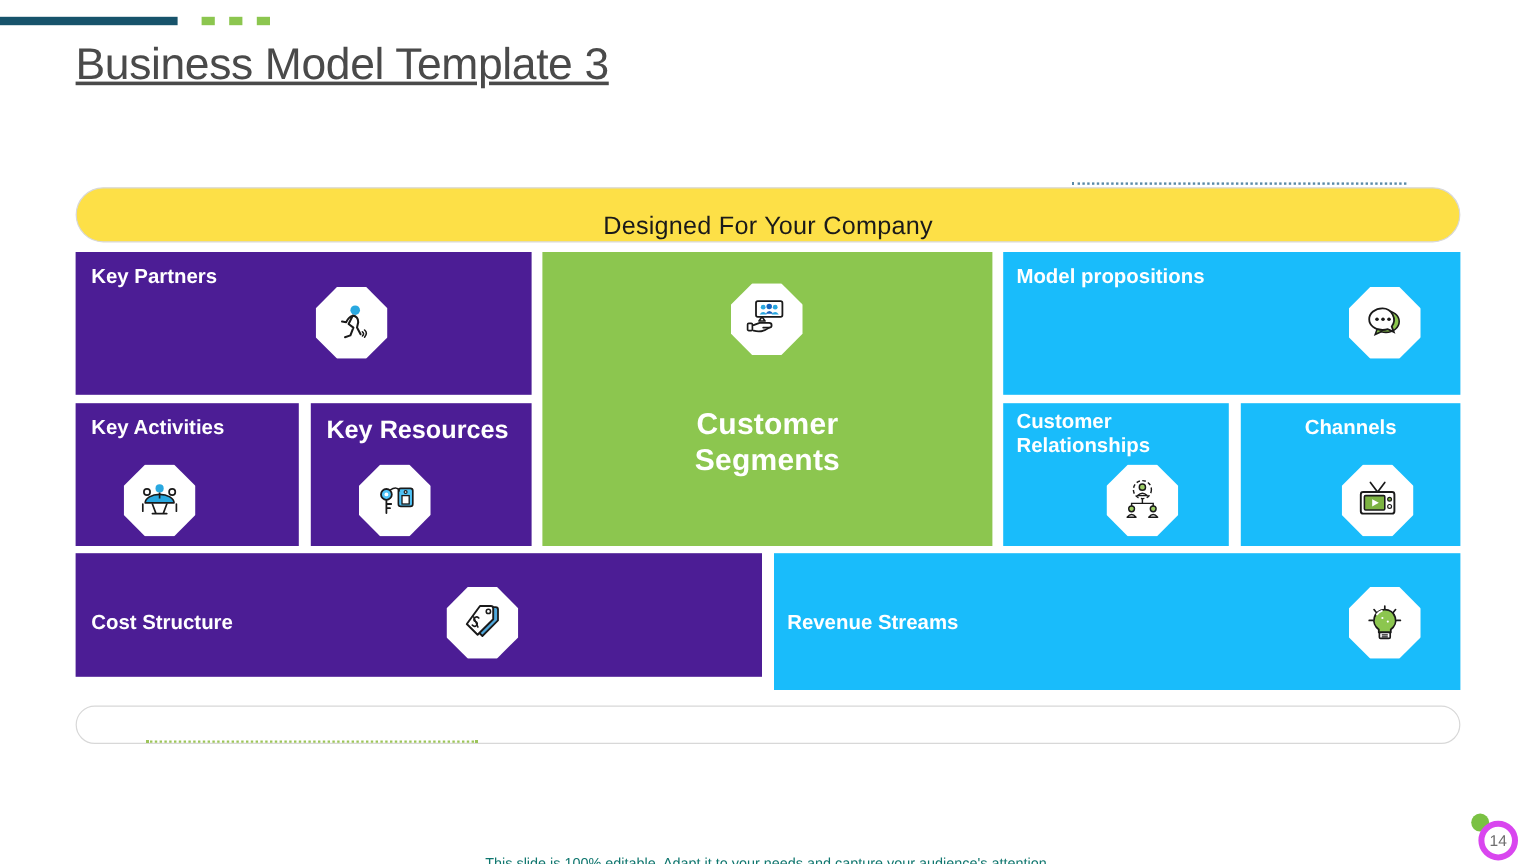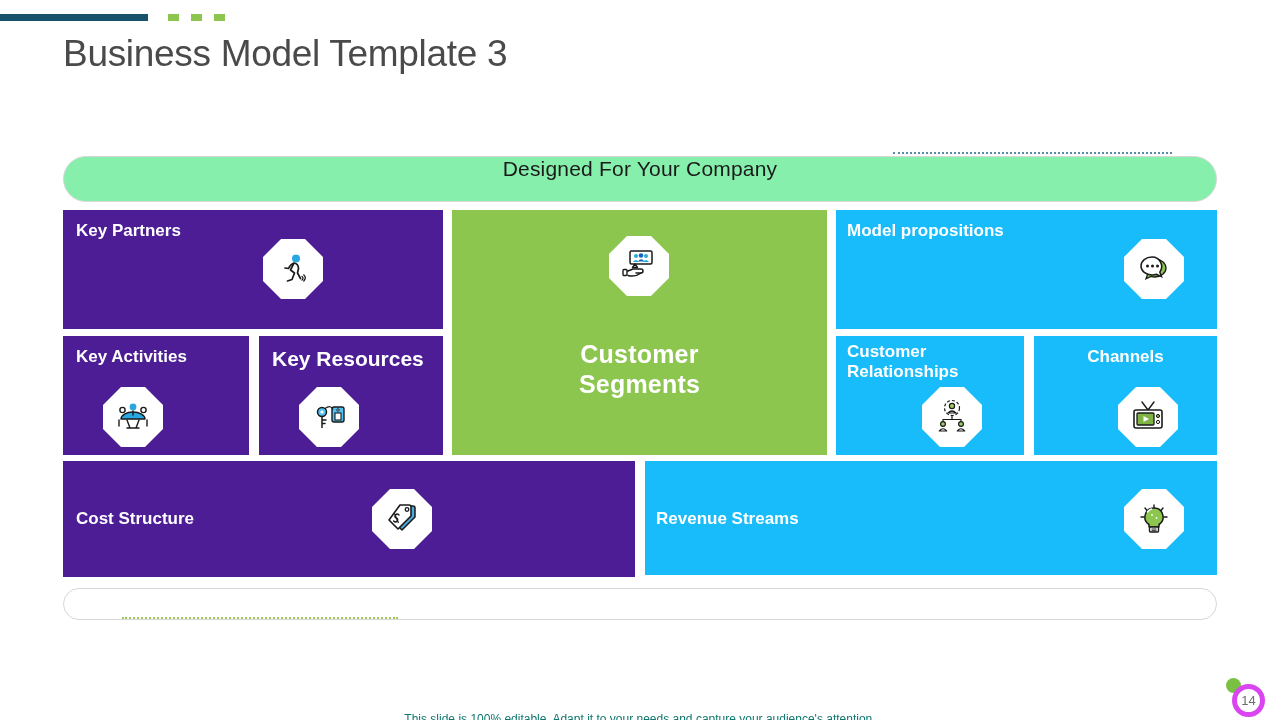--- a/index.html
+++ b/index.html
@@ -36,40 +36,41 @@
   
   #page-title {
     position: absolute;
     left: 63px; top: 33px;
     font-size: 37px;
     font-weight: 400;
     color: #4A4A4A;
     letter-spacing: -0.3px;
     white-space: nowrap;
     font-family: "Liberation Sans", sans-serif;
+    text-decoration: underline;
   }
 
   
   #header-dotted-line {
     position: absolute;
     left: 893px; top: 152px;
     width: 279px; height: 0;
     border-top: 2px dotted #5A8AA8;
   }
 
   
   #header-pill {
     position: absolute;
     left: 63px; top: 156px;
     width: 1154px; height: 46px;
     border: 1px solid #D8D8D8;
     border-radius: 23px;
-    background: #86efac;
+    background: #fde047;
     display: flex;
-    align-items: flex-start;
+    align-items: flex-end;
     justify-content: center;
     box-sizing: border-box;
   }
   #header-pill-text {
     font-size: 21px;
     color: #1A1A1A;
     font-weight: 400;
     letter-spacing: 0.2px;
   }
 
@@ -102,21 +103,21 @@
   .badge svg { display: block; }
 
   
   #panel-key-partners   { left: 63px;   top: 210px; width: 380px; height: 119px; }
   #panel-key-activities { left: 63px;   top: 336px; width: 186px; height: 119px; }
   #panel-key-resources  { left: 259px;  top: 336px; width: 184px; height: 119px; }
   #panel-customer-segments { left: 452px; top: 210px; width: 375px; height: 245px; }
   #panel-value-propositions { left: 836px; top: 210px; width: 381px; height: 119px; }
   #panel-customer-relationships { left: 836px; top: 336px; width: 188px; height: 119px; }
   #panel-channels       { left: 1034px; top: 336px; width: 183px; height: 119px; }
-  #panel-cost-structure { left: 63px;   top: 461px; width: 572px; height: 116px; padding-left: 34px; }
+  #panel-cost-structure { left: 63px;   top: 461px; width: 572px; height: 103px; padding-left: 34px; }
   #panel-revenue-streams{ left: 645px;  top: 461px; width: 572px; height: 114px; text-decoration: underline; }
 
   
   #panel-key-partners .label   { left: 13px; top: 11px; font-size: 17px; }
   #panel-key-activities .label { left: 13px; top: 11px; font-size: 17px; }
   #panel-key-resources .label  { left: 13px; top: 11px; font-size: 21px; }
   #panel-value-propositions .label { left: 11px; top: 11px; font-size: 17px; }
   #panel-customer-relationships .label { left: 11px; top: 6px; font-size: 17px; width: 150px; }
   #panel-channels .label { left: 0; top: 11px; font-size: 17px; width: 100%; text-align: center; }
   #panel-cost-structure .label { left: 13px; top: 48px; font-size: 17px; }

